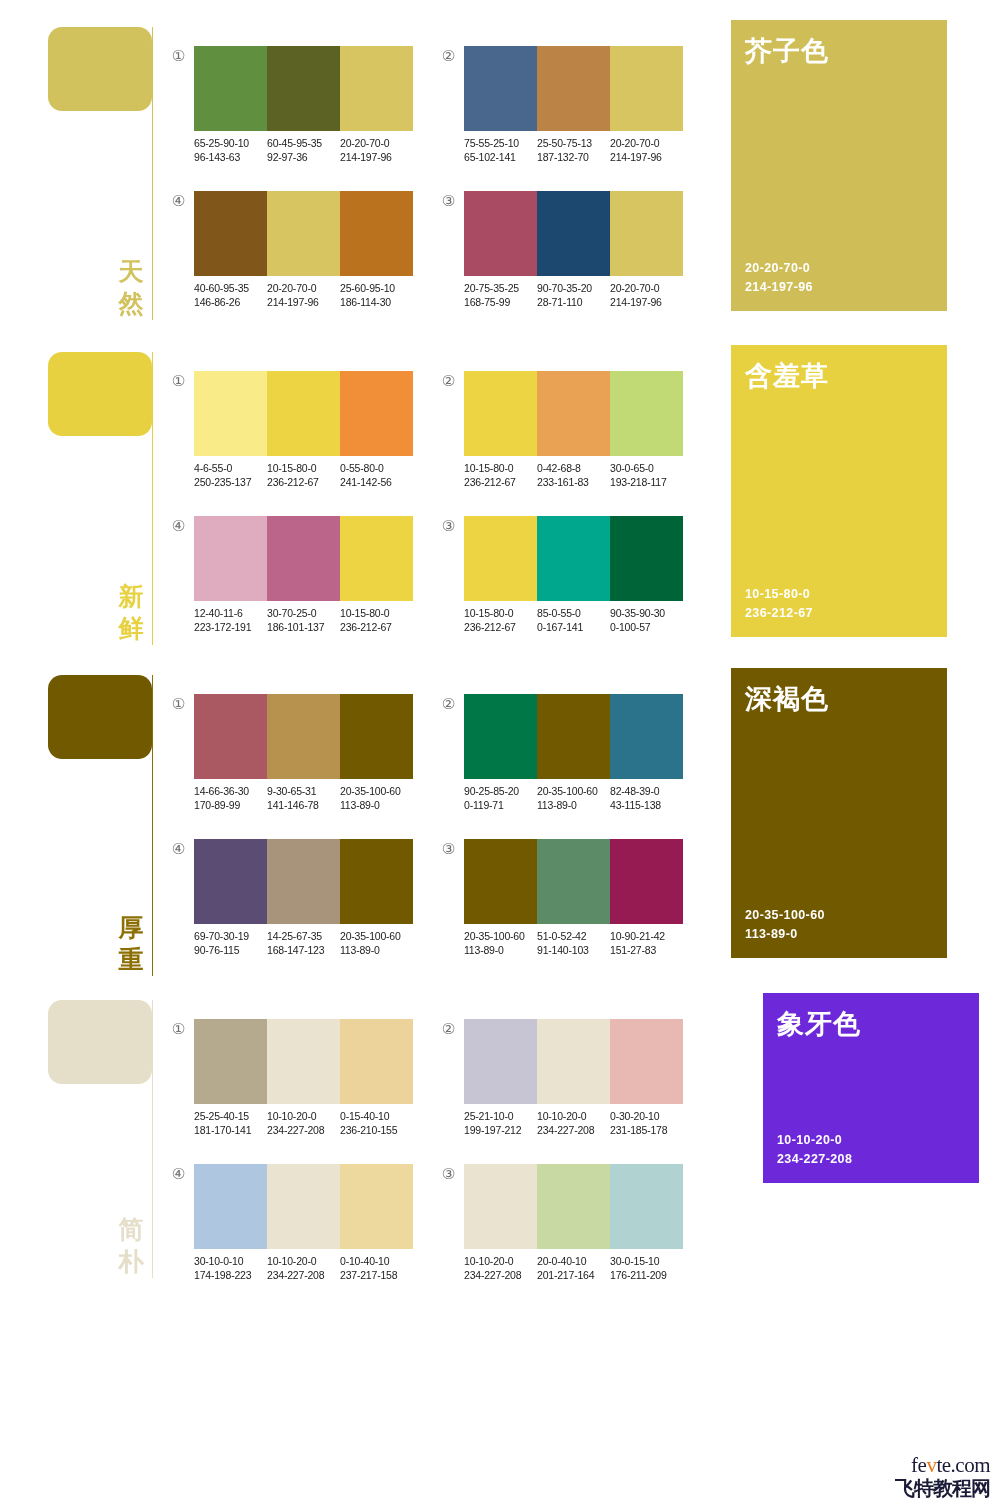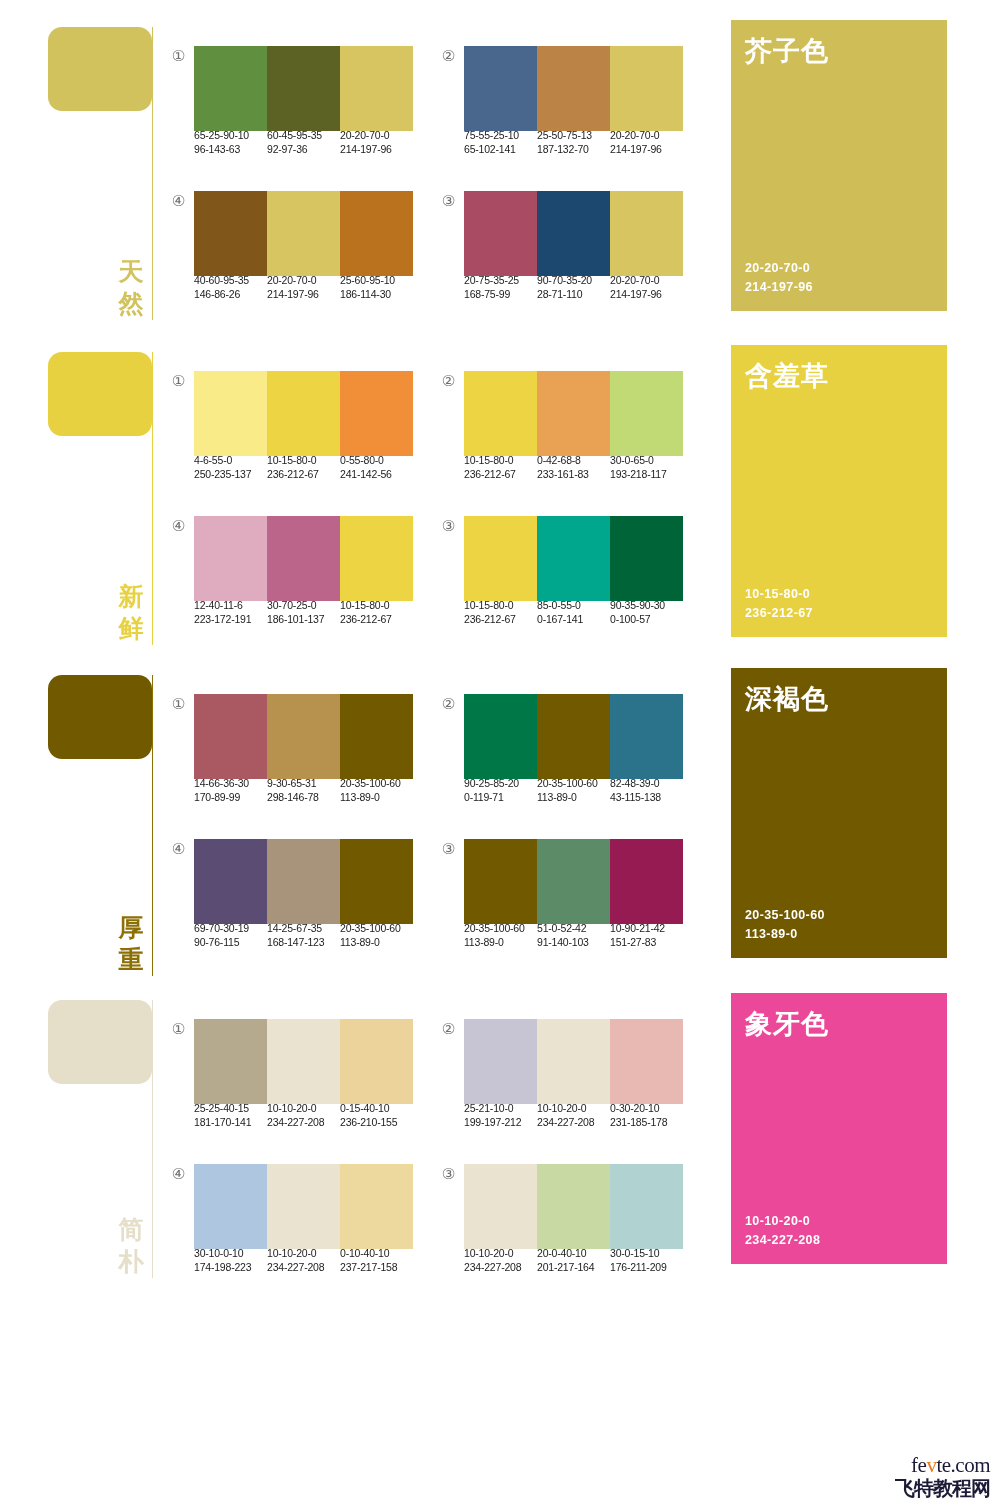--- a/index.html
+++ b/index.html
@@ -90,21 +90,21 @@
     display: flex;
     height: 85px;
   }
   .swatch {
     width: 73px;
     height: 85px;
   }
   .codes {
     position: absolute;
     left: 24px;
-    top: 88px;
+    top: 96px;
     display: flex;
   }
   .code-cell {
     width: 73px;
     font-size: 10.5px;
     line-height: 14px;
     color: #1b1b1b;
     font-family: "Liberation Sans", "DejaVu Sans", sans-serif;
     white-space: nowrap;
     letter-spacing: -0.2px;
@@ -397,21 +397,21 @@
           <div class="swatch" style="background: rgb(182, 146, 78);"></div>
           <div class="swatch" style="background: rgb(113, 89, 0);"></div>
         </div>
         <div class="codes">
           <div class="code-cell">
             <div class="c1">14-66-36-30</div>
             <div class="c2">170-89-99</div>
           </div>
           <div class="code-cell">
             <div class="c1">9-30-65-31</div>
-            <div class="c2">298-146-78</div>
+            <div class="c2">141-146-78</div>
           </div>
           <div class="code-cell">
             <div class="c1">20-35-100-60</div>
             <div class="c2">113-89-0</div>
           </div>
         </div>
       </div>
       <div class="group" style="left: 440px; top: 20px; width: 250px; height: 130px;">
         <div class="group-num" style="border: none; font-size: 15px; line-height: 17px;">②</div>
         <div class="swatch-row">
@@ -577,21 +577,21 @@
             <div class="c1">20-0-40-10</div>
             <div class="c2">201-217-164</div>
           </div>
           <div class="code-cell">
             <div class="c1">30-0-15-10</div>
             <div class="c2">176-211-209</div>
           </div>
         </div>
       </div>
     </div>
-    <div class="feature" style="top: 993px; height: 271px; background: #ec4899;">
+    <div class="feature" style="top: 993px; height: 190px; background: #6d28d9; margin-left: 32px;">
       <div class="feature-title">象牙色</div>
       <div class="feature-codes">
         <div>10-10-20-0</div>
         <div>234-227-208</div>
       </div>
     </div>
   </div>
 
 <div class="watermark">
   <div class="wm-top"><span>fe</span><span class="v">v</span><span>te.com</span></div>

